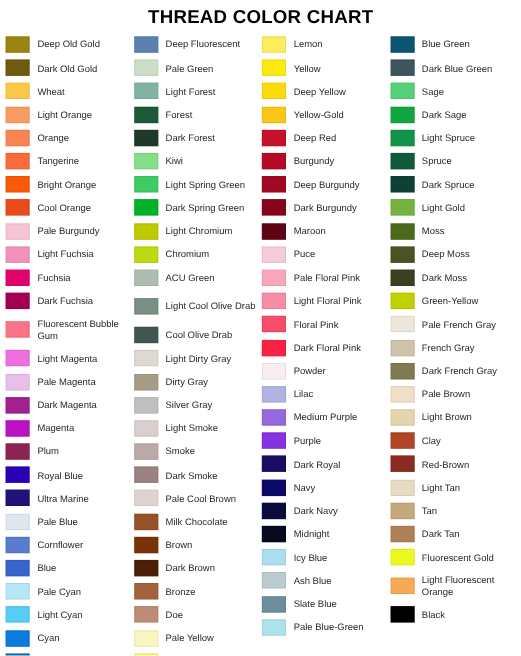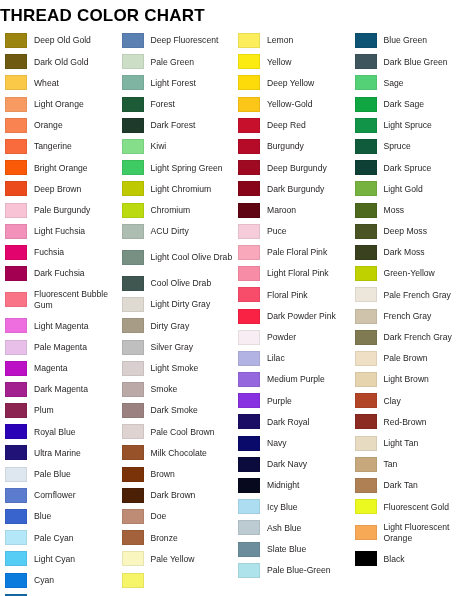--- a/index.html
+++ b/index.html
@@ -8,21 +8,21 @@
     background: #ffffff;
   }
   body {
     width: 474px;
     height: 596px;
     font-family: "Liberation Sans", sans-serif;
     color: #231f20;
     overflow: hidden;
   }
   #chart-title {
-    text-align: left;
+    text-align: center;
     font-size: 17px;
     font-weight: bold;
     letter-spacing: 0.2px;
     margin: 6px 0 4px 0;
     color: #000000;
   }
   #columns {
     display: flex;
     flex-direction: row;
     align-items: flex-start;
@@ -98,21 +98,21 @@
       <div class="color-row">
         <span class="swatch outlined" style="background: rgb(249, 107, 60);"></span>
         <span class="color-label">Tangerine</span>
       </div>
       <div class="color-row">
         <span class="swatch outlined" style="background: rgb(250, 90, 7);"></span>
         <span class="color-label">Bright Orange</span>
       </div>
       <div class="color-row">
         <span class="swatch outlined" style="background: rgb(235, 75, 28);"></span>
-        <span class="color-label">Deep Brown</span>
+        <span class="color-label">Cool Orange</span>
       </div>
       <div class="color-row">
         <span class="swatch outlined" style="background: rgb(247, 195, 213);"></span>
         <span class="color-label">Pale Burgundy</span>
       </div>
       <div class="color-row">
         <span class="swatch outlined" style="background: rgb(242, 145, 186);"></span>
         <span class="color-label">Light Fuchsia</span>
       </div>
       <div class="color-row">
@@ -129,28 +129,28 @@
       </div>
       <div class="color-row">
         <span class="swatch outlined" style="background: rgb(238, 110, 224);"></span>
         <span class="color-label">Light Magenta</span>
       </div>
       <div class="color-row">
         <span class="swatch outlined" style="background: rgb(232, 191, 232);"></span>
         <span class="color-label">Pale Magenta</span>
       </div>
       <div class="color-row">
+        <span class="swatch outlined" style="background: rgb(163, 32, 143);"></span>
+        <span class="color-label">Dark Magenta</span>
+      </div>
+      <div class="color-row">
         <span class="swatch outlined" style="background: rgb(188, 16, 196);"></span>
         <span class="color-label">Magenta</span>
       </div>
       <div class="color-row">
-        <span class="swatch outlined" style="background: rgb(163, 32, 143);"></span>
-        <span class="color-label">Dark Magenta</span>
-      </div>
-      <div class="color-row">
         <span class="swatch outlined" style="background: rgb(140, 36, 81);"></span>
         <span class="color-label">Plum</span>
       </div>
       <div class="color-row">
         <span class="swatch outlined" style="background: rgb(42, 1, 183);"></span>
         <span class="color-label">Royal Blue</span>
       </div>
       <div class="color-row">
         <span class="swatch outlined" style="background: rgb(33, 18, 120);"></span>
         <span class="color-label">Ultra Marine</span>
@@ -206,30 +206,34 @@
       </div>
       <div class="color-row">
         <span class="swatch outlined" style="background: rgb(132, 222, 138);"></span>
         <span class="color-label">Kiwi</span>
       </div>
       <div class="color-row">
         <span class="swatch outlined" style="background: rgb(62, 203, 99);"></span>
         <span class="color-label">Light Spring Green</span>
       </div>
       <div class="color-row">
+        <span class="swatch outlined" style="background: rgb(0, 179, 41);"></span>
+        <span class="color-label">Dark Spring Green</span>
+      </div>
+      <div class="color-row">
         <span class="swatch outlined" style="background: rgb(191, 201, 0);"></span>
         <span class="color-label">Light Chromium</span>
       </div>
       <div class="color-row">
         <span class="swatch outlined" style="background: rgb(188, 218, 16);"></span>
         <span class="color-label">Chromium</span>
       </div>
       <div class="color-row">
         <span class="swatch outlined" style="background: rgb(174, 189, 178);"></span>
-        <span class="color-label">ACU Dirty</span>
+        <span class="color-label">ACU Green</span>
       </div>
       <div class="color-row tall">
         <span class="swatch outlined" style="background: rgb(119, 144, 131);"></span>
         <span class="color-label">Light Cool Olive Drab</span>
       </div>
       <div class="color-row">
         <span class="swatch outlined" style="background: rgb(63, 87, 80);"></span>
         <span class="color-label">Cool Olive Drab</span>
       </div>
       <div class="color-row">
@@ -266,28 +270,28 @@
       </div>
       <div class="color-row">
         <span class="swatch outlined" style="background: rgb(122, 50, 8);"></span>
         <span class="color-label">Brown</span>
       </div>
       <div class="color-row">
         <span class="swatch outlined" style="background: rgb(75, 32, 5);"></span>
         <span class="color-label">Dark Brown</span>
       </div>
       <div class="color-row">
+        <span class="swatch outlined" style="background: rgb(164, 98, 60);"></span>
+        <span class="color-label">Bronze</span>
+      </div>
+      <div class="color-row">
         <span class="swatch outlined" style="background: rgb(190, 140, 116);"></span>
         <span class="color-label">Doe</span>
       </div>
       <div class="color-row">
-        <span class="swatch outlined" style="background: rgb(164, 98, 60);"></span>
-        <span class="color-label">Bronze</span>
-      </div>
-      <div class="color-row">
         <span class="swatch outlined" style="background: rgb(249, 246, 191);"></span>
         <span class="color-label">Pale Yellow</span>
       </div>
       <div class="color-row">
         <span class="swatch outlined" style="background: rgb(246, 244, 105);"></span>
       </div>
     </div>
     <div class="color-column">
       <div class="color-row">
         <span class="swatch outlined" style="background: rgb(251, 237, 91);"></span>
@@ -336,21 +340,21 @@
       <div class="color-row">
         <span class="swatch outlined" style="background: rgb(247, 140, 166);"></span>
         <span class="color-label">Light Floral Pink</span>
       </div>
       <div class="color-row">
         <span class="swatch outlined" style="background: rgb(248, 76, 107);"></span>
         <span class="color-label">Floral Pink</span>
       </div>
       <div class="color-row">
         <span class="swatch outlined" style="background: rgb(249, 34, 68);"></span>
-        <span class="color-label">Dark Powder Pink</span>
+        <span class="color-label">Dark Floral Pink</span>
       </div>
       <div class="color-row">
         <span class="swatch outlined" style="background: rgb(247, 237, 242);"></span>
         <span class="color-label">Powder</span>
       </div>
       <div class="color-row">
         <span class="swatch outlined" style="background: rgb(179, 179, 227);"></span>
         <span class="color-label">Lilac</span>
       </div>
       <div class="color-row">

